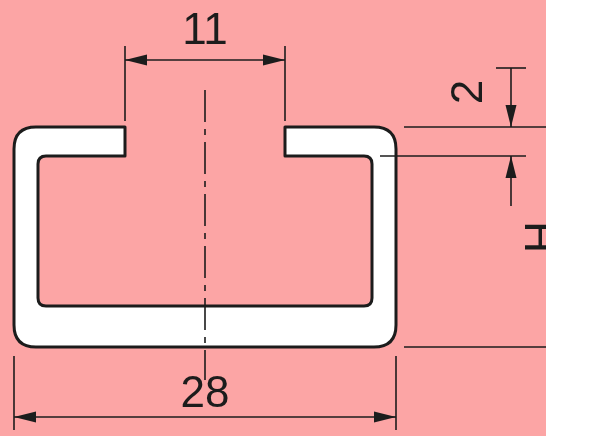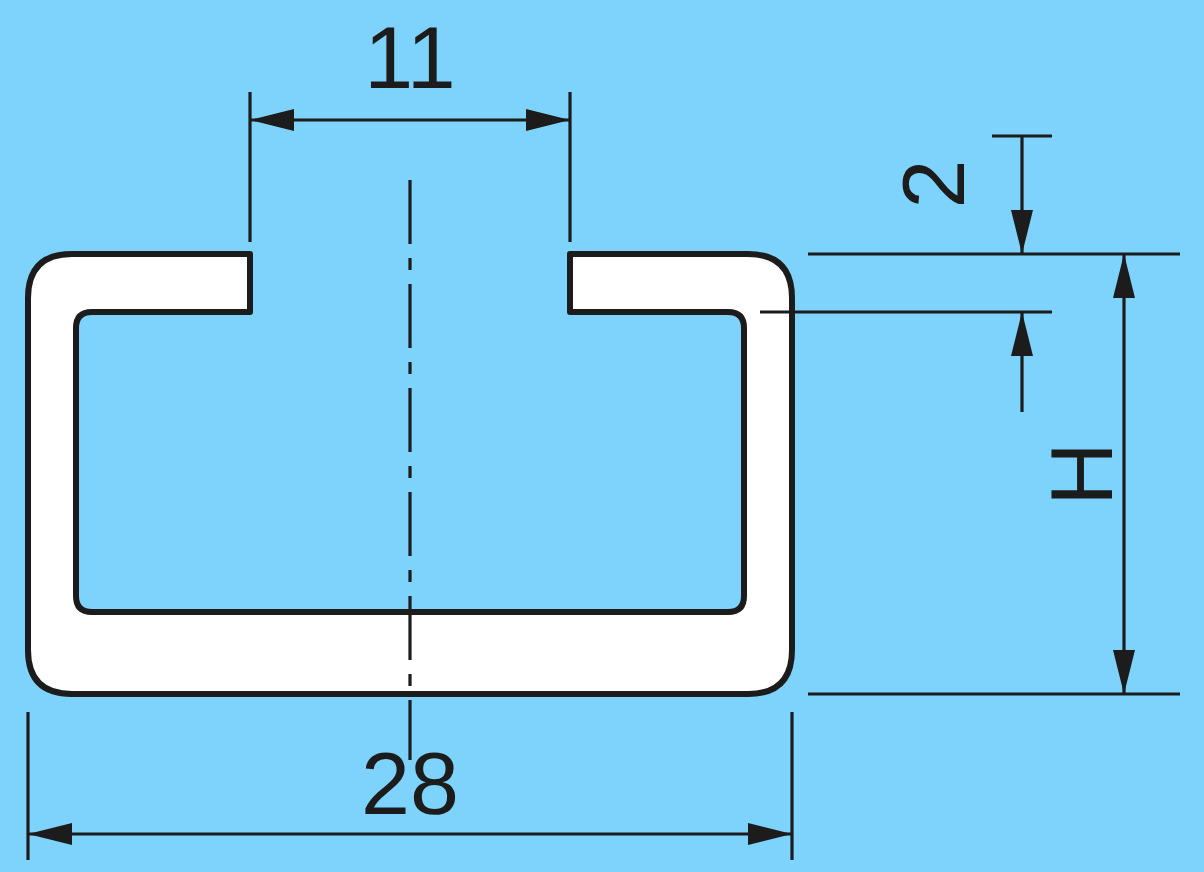--- a/index.html
+++ b/index.html
@@ -2,23 +2,23 @@
 <html><head>
 <meta charset="utf-8">
 <style>
   html, body {
     margin: 0;
     padding: 0;
     background: #ffffff;
   }
   .stage {
     position: relative;
-    width: 602px;
+    width: 546px;
     height: 436px;
-    background: #7dd3fc;
+    background: #fca5a5;
     overflow: hidden;
     font-family: "Liberation Sans", "DejaVu Sans", sans-serif;
   }
   svg { display: block; }
 
   .profile-stroke {
     fill: #ffffff;
     stroke: #1c1c1c;
     stroke-width: 3;
     stroke-linejoin: round;

